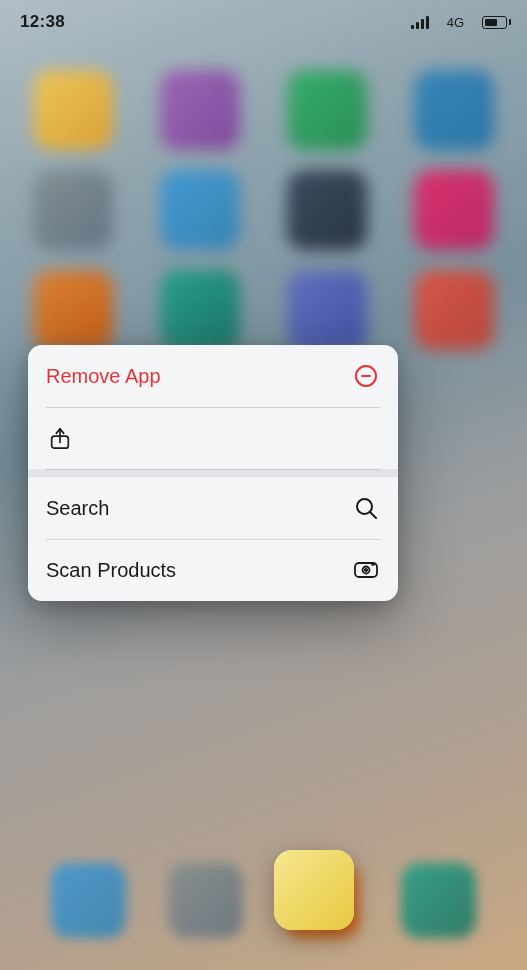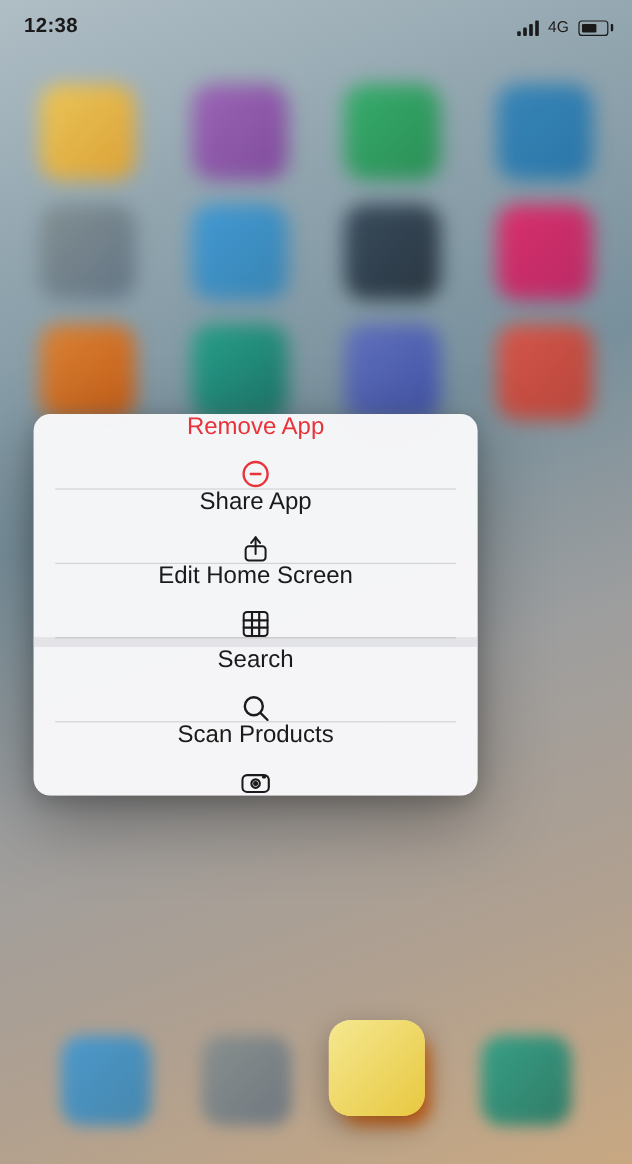--- a/index.html
+++ b/index.html
@@ -57,22 +57,22 @@
 
     .status-time {
       font-size: 17px;
       font-weight: 600;
       color: #1a1a1a;
       letter-spacing: 0.3px;
     }
 
     .status-icons {
       display: flex;
-      align-items: flex-end;
-      gap: 8px;
+      align-items: center;
+      gap: 18px;
       color: #1a1a1a;
     }
 
     .signal-bars {
       display: flex;
       align-items: flex-end;
       gap: 2px;
       height: 14px;
     }
 
@@ -137,21 +137,20 @@
     }
 
     .menu-item {
       display: flex;
       align-items: center;
       justify-content: space-between;
       padding: 0 18px;
       height: 62px;
       cursor: pointer;
       position: relative;
-      flex-direction: column;
     }
 
     .menu-item:not(:last-child)::after {
       content: '';
       position: absolute;
       bottom: 0;
       left: 18px;
       right: 18px;
       height: 0.5px;
       background: rgba(60,60,67,0.18);
@@ -297,42 +296,29 @@
     <span class="menu-item-label danger">Remove App</span>
     <span class="menu-item-icon danger">
       <svg width="24" height="24" viewBox="0 0 24 24" fill="none" stroke="#e8333a" stroke-width="2" stroke-linecap="round">
         <circle cx="12" cy="12" r="10"></circle>
         <line x1="8" y1="12" x2="16" y2="12"></line>
       </svg>
     </span>
   </div>
 
   <div class="menu-item">
-    <span class="menu-item-label">Share App</span>
     <span class="menu-item-icon">
       <svg width="22" height="24" viewBox="0 0 22 26" fill="none" stroke="#1a1a1a" stroke-width="1.8" stroke-linecap="round" stroke-linejoin="round">
         <polyline points="7,8 11,3 15,8"></polyline>
         <line x1="11" y1="3" x2="11" y2="18"></line>
         <rect x="2" y="11" width="18" height="13" rx="3"></rect>
       </svg>
     </span>
   </div>
 
-  <div class="menu-item">
-    <span class="menu-item-label">Edit Home Screen</span>
-    <span class="menu-item-icon">
-      <svg width="22" height="22" viewBox="0 0 22 22" fill="none" stroke="#1a1a1a" stroke-width="1.8" stroke-linecap="round" stroke-linejoin="round">
-        <rect x="1" y="1" width="20" height="20" rx="3"></rect>
-        <line x1="1" y1="8" x2="21" y2="8"></line>
-        <line x1="1" y1="14" x2="21" y2="14"></line>
-        <line x1="8" y1="1" x2="8" y2="21"></line>
-        <line x1="14" y1="1" x2="14" y2="21"></line>
-      </svg>
-    </span>
-  </div>
 
   <div class="menu-separator"></div>
 
 
   <div class="menu-item">
     <span class="menu-item-label">Search</span>
     <span class="menu-item-icon">
       <svg width="22" height="22" viewBox="0 0 22 22" fill="none" stroke="#1a1a1a" stroke-width="2" stroke-linecap="round">
         <circle cx="9.5" cy="9.5" r="7.5"></circle>
         <line x1="15" y1="15" x2="21" y2="21"></line>

